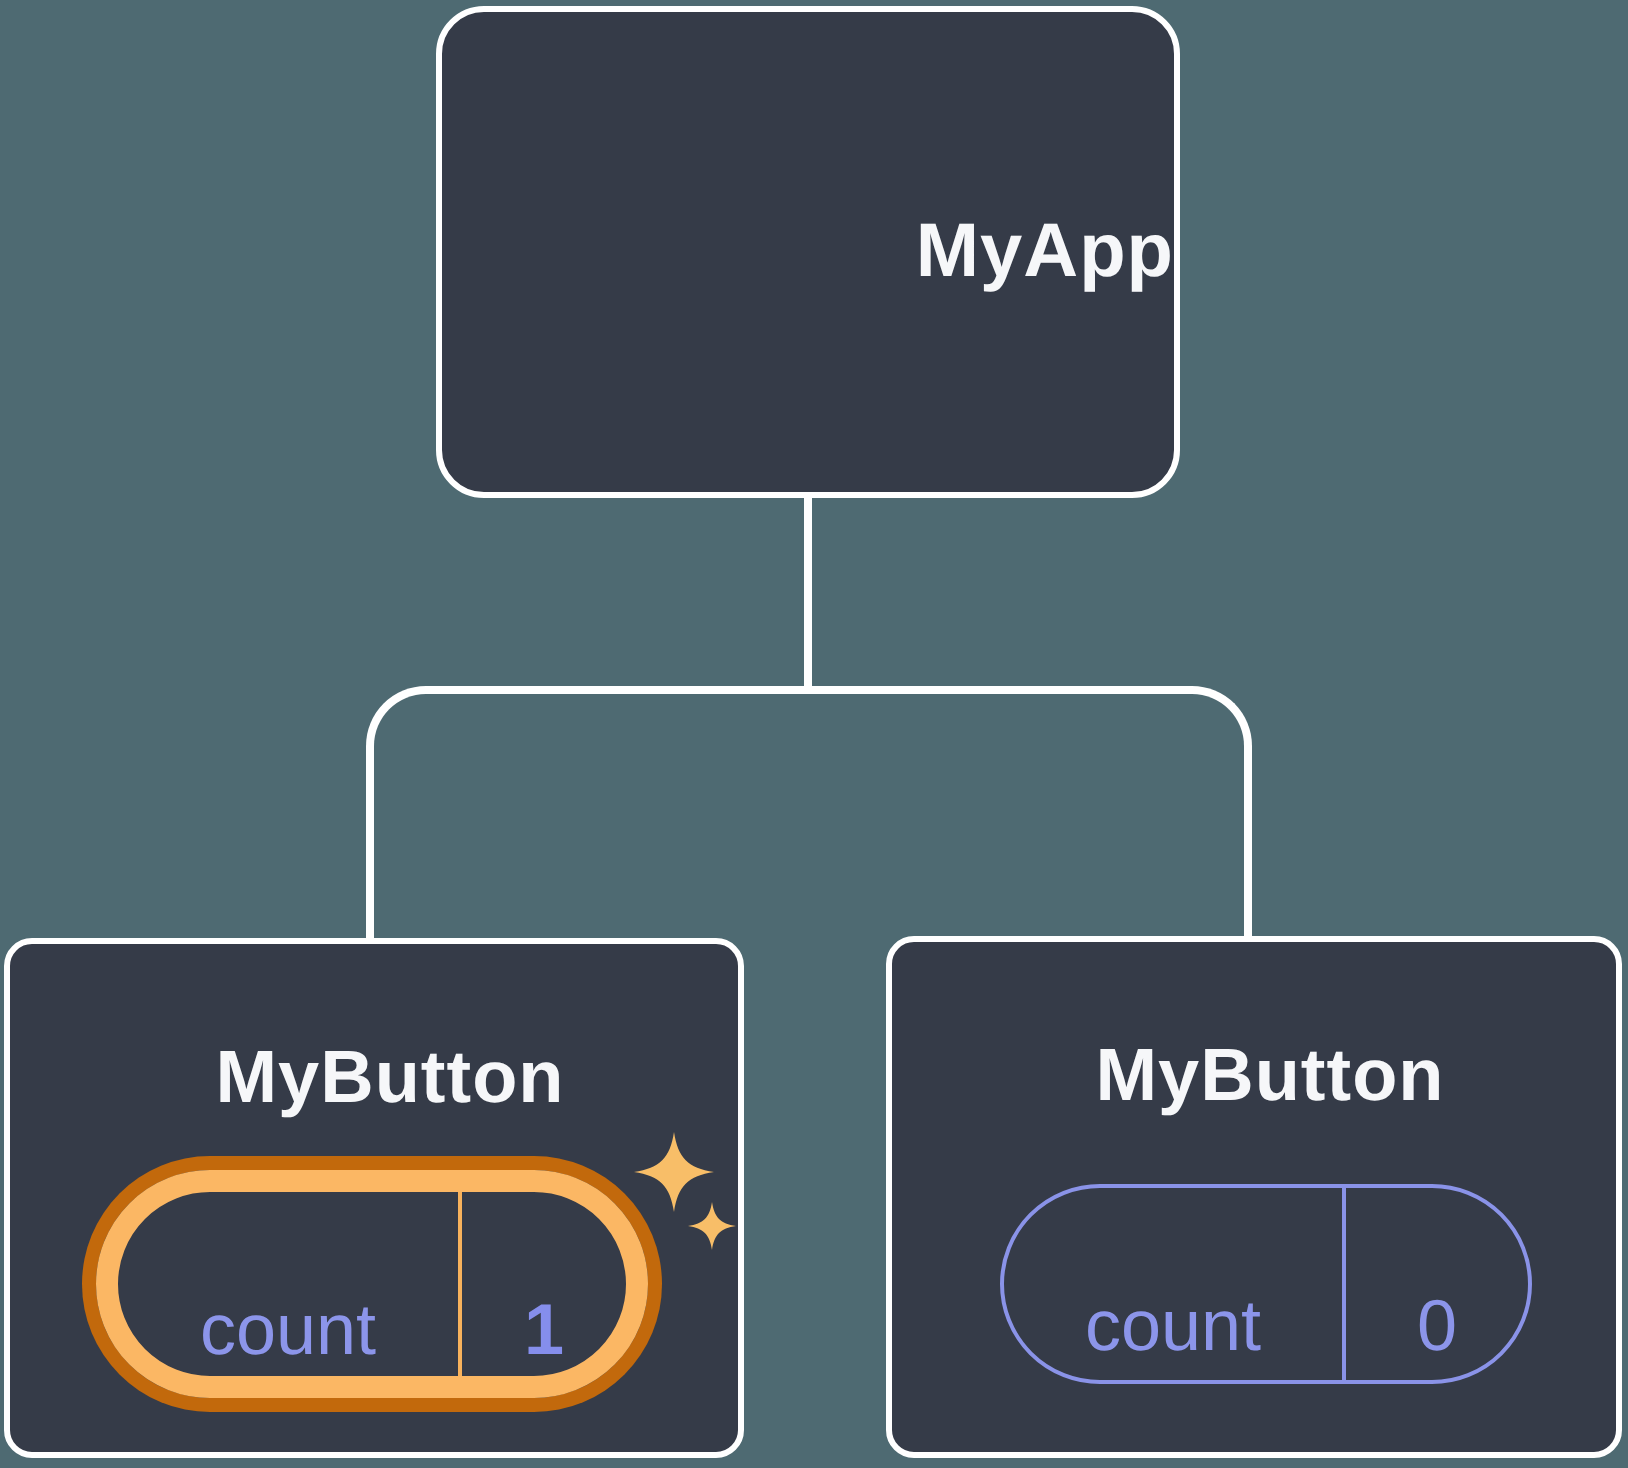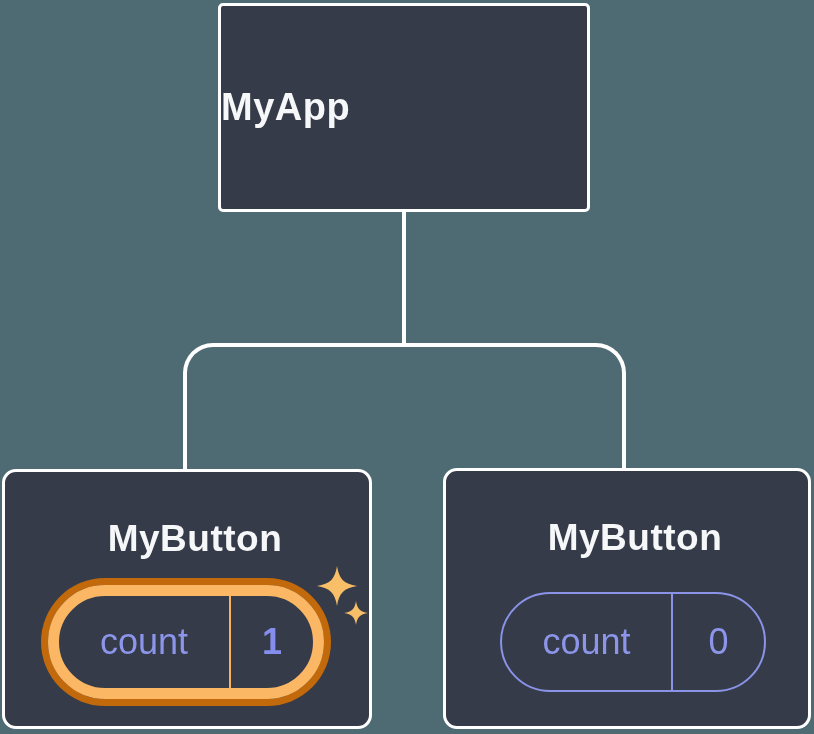--- a/index.html
+++ b/index.html
@@ -16,23 +16,23 @@
   
   .node {
     position: absolute;
     background: #353b48;
     border: 3px solid #ffffff;
     border-radius: 14px;
     box-sizing: border-box;
   }
   .node-root {
     left: 218px; top: 3px;
-    width: 372px; height: 209px;
-    border-radius: 5px;
-    display: flex; align-items: center; justify-content: flex-start;
+    width: 372px; height: 246px;
+    border-radius: 24px;
+    display: flex; align-items: center; justify-content: flex-end;
   }
   .node-child-left  { left: 2px;   top: 469px; width: 370px; height: 260px; }
   .node-child-right { left: 443px; top: 468px; width: 368px; height: 261px; }
 
   .node-label {
     color: #f6f7f9;
     font-size: 38px;
     font-weight: 600;
     letter-spacing: 0.5px;
   }
@@ -75,21 +75,21 @@
     box-shadow: 0 0 0 7px #c2690c;
   }
   .pill-plain {
     left: 54px; top: 121px;
     width: 266px; height: 100px;
     border: 2px solid #8a93e8;
     border-radius: 52px;
   }
 
   .pill-section {
-    display: flex; align-items: center; justify-content: center;
+    display: flex; align-items: flex-start; justify-content: center; margin-top: 48px;
   }
   .section-key { width: 170px; }
   .pill-plain .section-key { width: 169px; }
   .section-value { flex: 1; }
 
   .pill-divider { width: 2px; }
   .pill-highlight .pill-divider { background: #f8b25c; }
   .pill-plain     .pill-divider { background: #8a93e8; }
 
   .state-key {

